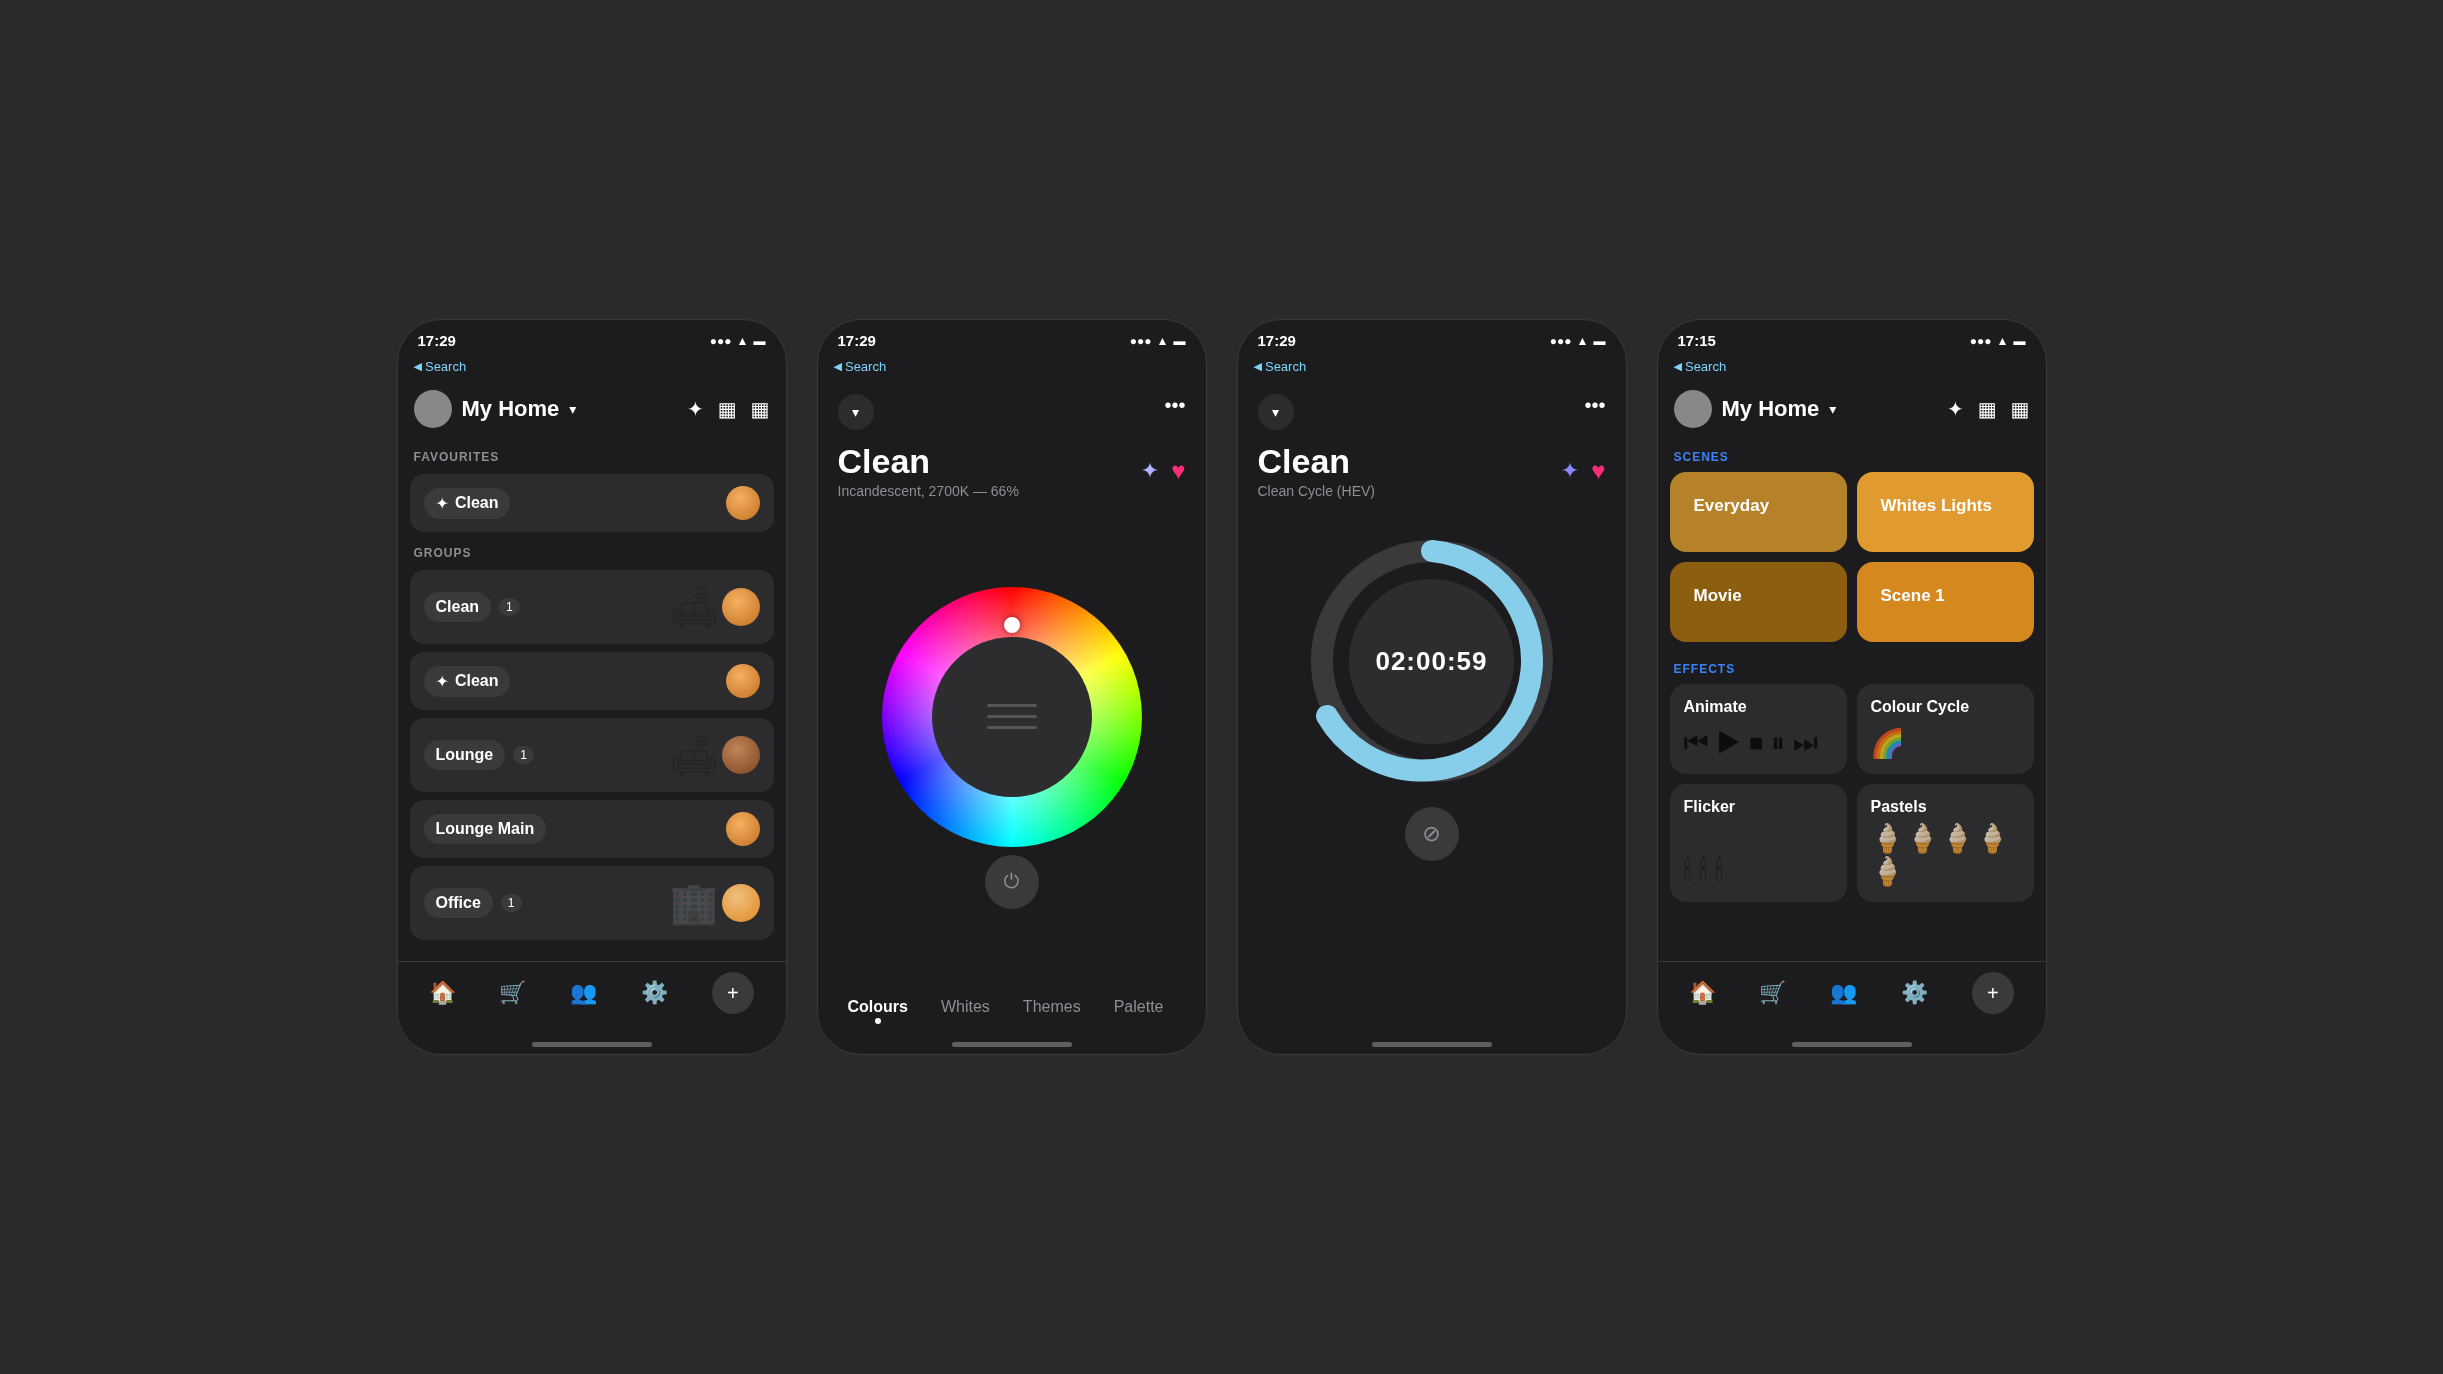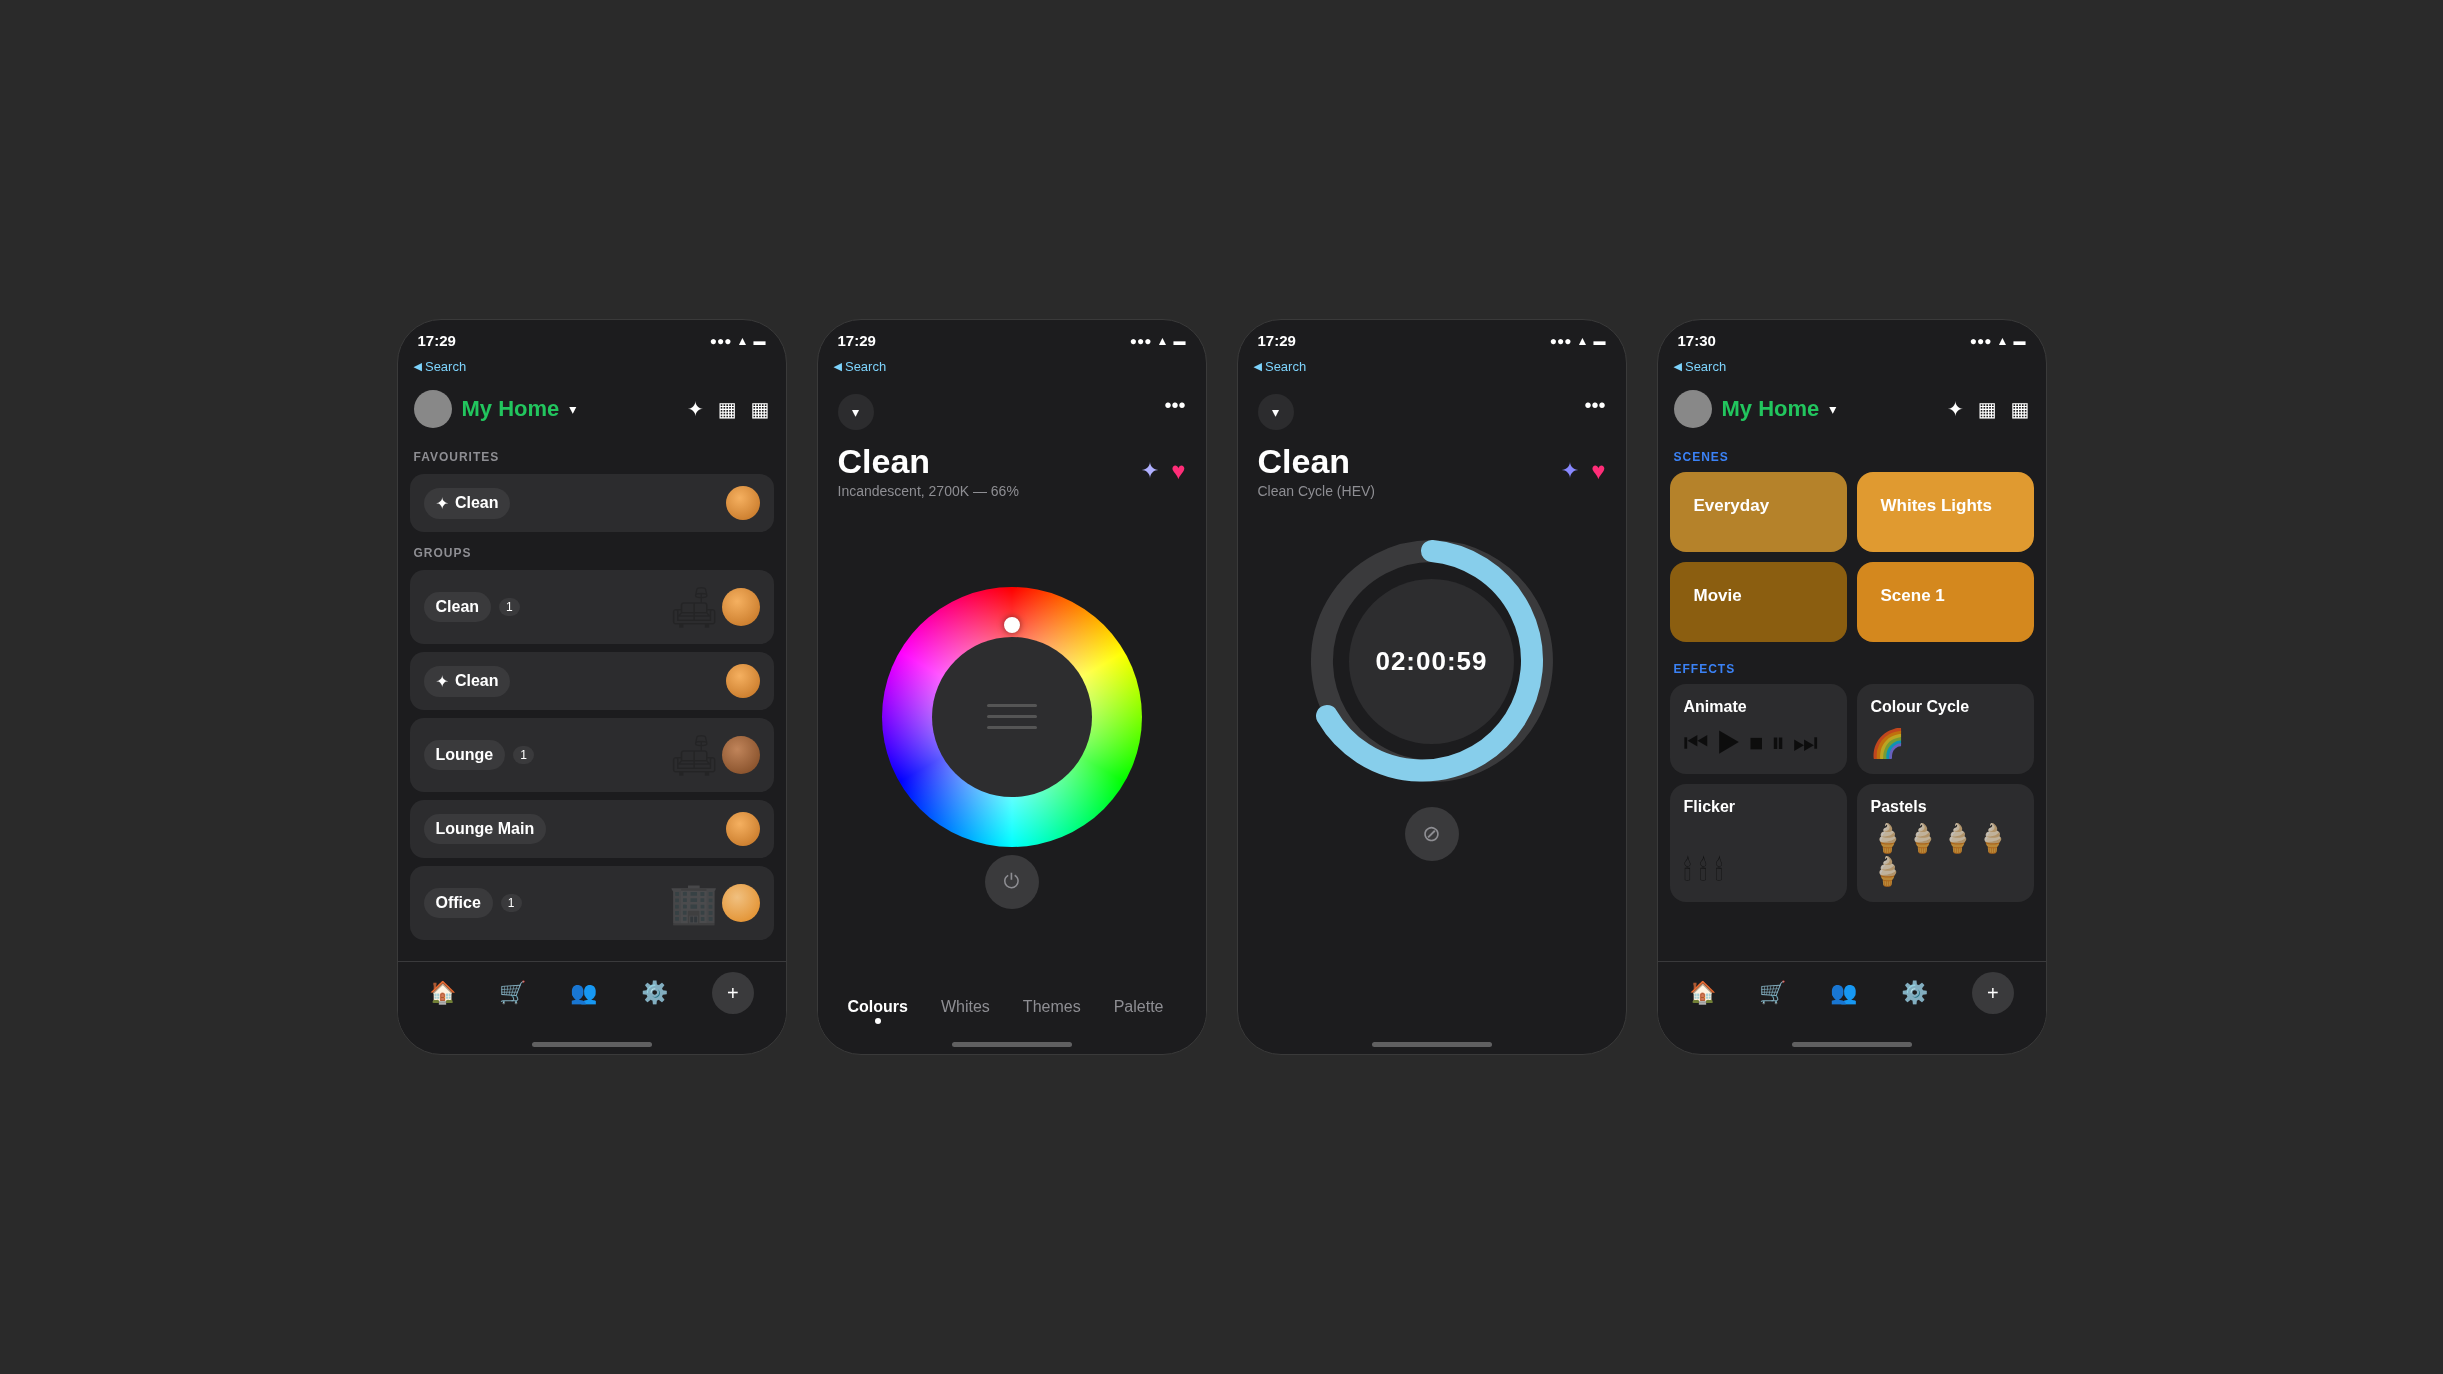--- a/index.html
+++ b/index.html
@@ -89,21 +89,21 @@
     .avatar-circle {
       width: 38px;
       height: 38px;
       border-radius: 50%;
       background: #888;
     }
 
     .home-title {
       font-size: 22px;
       font-weight: 700;
-      color: #22c55e;
+      color: #ffffff;
     }
 
     .home-title-chevron {
       font-size: 14px;
       color: #fff;
     }
 
     .home-icons {
       display: flex;
       gap: 14px;
@@ -814,21 +814,21 @@
 
     <div style="flex:1"></div>
     <div class="home-indicator">
       <div class="home-indicator-bar"></div>
     </div>
   </div>
 
   <div class="phone-screen">
 
     <div class="status-bar">
-      <span class="status-time">17:30</span>
+      <span class="status-time">17:15</span>
       <div class="status-icons">
         <span>●●●</span>
         <span>▲</span>
         <span>▬</span>
       </div>
     </div>
 
     <div class="nav-bar">
       <span class="nav-back">Search</span>
     </div>

